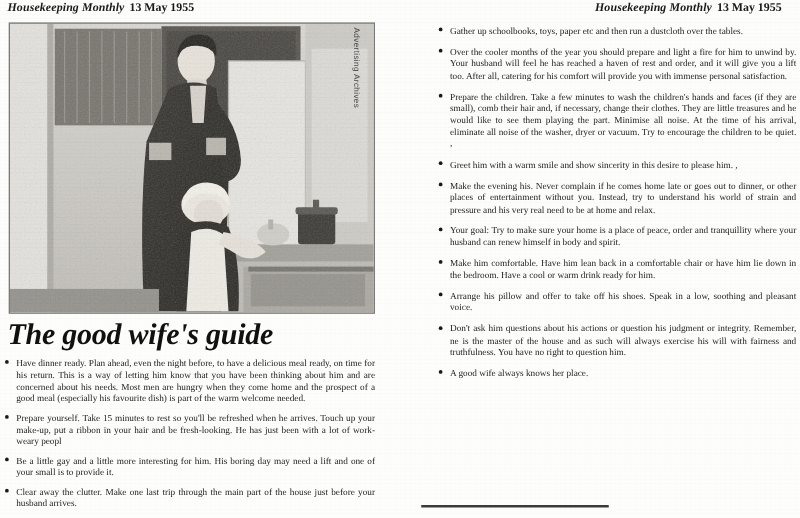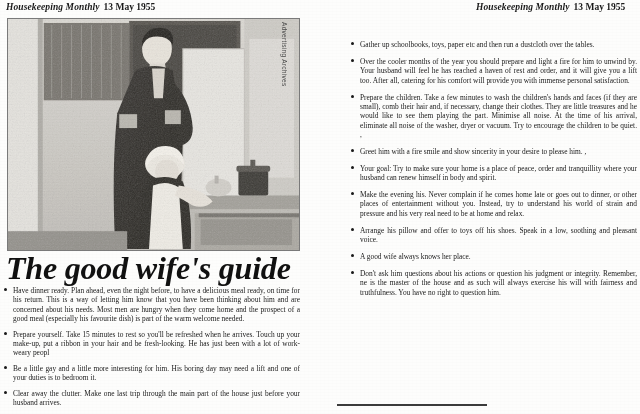--- a/index.html
+++ b/index.html
@@ -72,21 +72,21 @@
     transform-origin: 0 0;
     white-space: nowrap;
     line-height: 10px;
   }
 
   
   .headline {
     position: absolute;
     left: 6px;
     top: 252px;
-    font-size: 32px;
+    font-size: 24px;
     font-weight: bold;
     font-style: italic;
     letter-spacing: -0.2px;
     line-height: 32px;
     white-space: nowrap;
     color: #111;
   }
 
   
   .col {
@@ -97,21 +97,20 @@
   }
   .col-left {
     left: 4px;
     top: 286px;
     width: 296px;
   }
   .col-right {
     left: 351px;
     top: 20px;
     width: 286px;
-    margin-top: 20px;
   }
 
   .bullet-item {
     position: relative;
     padding-left: 9px;
     margin-bottom: 6.2px;
   }
   .bullet-item:last-child { margin-bottom: 0; }
   .bullet-dot {
     position: absolute;
@@ -264,21 +263,21 @@
     <div class="bullet-item">
       <span class="bullet-dot"></span>
       <span class="bullet-text">Have dinner ready. Plan ahead, even the night before, to have a delicious meal ready, on time for his return. This is a way of letting him know that you have been thinking about him and are concerned about his needs. Most men are hungry when they come home and the prospect of a good meal (especially his favourite dish) is part of the warm welcome needed.</span>
     </div>
     <div class="bullet-item">
       <span class="bullet-dot"></span>
       <span class="bullet-text">Prepare yourself. Take 15 minutes to rest so you'll be refreshed when he arrives. Touch up your make-up, put a ribbon in your hair and be fresh-looking. He has just been with a lot of work-weary peopl</span>
     </div>
     <div class="bullet-item">
       <span class="bullet-dot"></span>
-      <span class="bullet-text">Be a little gay and a little more interesting for him. His boring day may need a lift and one of your duties is to bedroom it.</span>
+      <span class="bullet-text">Be a little gay and a little more interesting for him. His boring day may need a lift and one of your small is to provide it.</span>
     </div>
     <div class="bullet-item">
       <span class="bullet-dot"></span>
       <span class="bullet-text">Clear away the clutter. Make one last trip through the main part of the house just before your husband arrives.</span>
     </div>
   </div>
 
   <div class="col col-right">
     <div class="bullet-item">
       <span class="bullet-dot"></span>
@@ -287,40 +286,44 @@
     <div class="bullet-item">
       <span class="bullet-dot"></span>
       <span class="bullet-text">Over the cooler months of the year you should prepare and light a fire for him to unwind by. Your husband will feel he has reached a haven of rest and order, and it will give you a lift too. After all, catering for his comfort will provide you with immense personal satisfaction.</span>
     </div>
     <div class="bullet-item">
       <span class="bullet-dot"></span>
       <span class="bullet-text">Prepare the children. Take a few minutes to wash the children's hands and faces (if they are small), comb their hair and, if necessary, change their clothes. They are little treasures and he would like to see them playing the part. Minimise all noise. At the time of his arrival, eliminate all noise of the washer, dryer or vacuum. Try to encourage the children to be quiet. ,</span>
     </div>
     <div class="bullet-item">
       <span class="bullet-dot"></span>
-      <span class="bullet-text">Greet him with a fire smile and show sincerity in your desire to please him. ,</span>
+      <span class="bullet-text">Greet him with a warm smile and show sincerity in this desire to please him. ,</span>
+    </div>
+    <div class="bullet-item">
+      <span class="bullet-dot"></span>
+      <span class="bullet-text">Make the evening his. Never complain if he comes home late or goes out to dinner, or other places of entertainment without you. Instead, try to understand his world of strain and pressure and his very real need to be at home and relax.</span>
     </div>
     <div class="bullet-item">
       <span class="bullet-dot"></span>
       <span class="bullet-text">Your goal: Try to make sure your home is a place of peace, order and tranquillity where your husband can renew himself in body and spirit.</span>
     </div>
     <div class="bullet-item">
       <span class="bullet-dot"></span>
-      <span class="bullet-text">Make the evening his. Never complain if he comes home late or goes out to dinner, or other places of entertainment without you. Instead, try to understand his world of strain and pressure and his very real need to be at home and relax.</span>
-    </div>
-    <div class="bullet-item">
-      <span class="bullet-dot"></span>
-      <span class="bullet-text">Arrange his pillow and offer to toys off his shoes. Speak in a low, soothing and pleasant voice.</span>
+      <span class="bullet-text">Make him comfortable. Have him lean back in a comfortable chair or have him lie down in the bedroom. Have a cool or warm drink ready for him.</span>
+    </div>
+    <div class="bullet-item">
+      <span class="bullet-dot"></span>
+      <span class="bullet-text">Arrange his pillow and offer to take off his shoes. Speak in a low, soothing and pleasant voice.</span>
+    </div>
+    <div class="bullet-item">
+      <span class="bullet-dot"></span>
+      <span class="bullet-text">Don't ask him questions about his actions or question his judgment or integrity. Remember, ne is the master of the house and as such will always exercise his will with fairness and truthfulness. You have no right to question him.</span>
     </div>
     <div class="bullet-item">
       <span class="bullet-dot"></span>
       <span class="bullet-text">A good wife always knows her place.</span>
-    </div>
-    <div class="bullet-item">
-      <span class="bullet-dot"></span>
-      <span class="bullet-text">Don't ask him questions about his actions or question his judgment or integrity. Remember, ne is the master of the house and as such will always exercise his will with fairness and truthfulness. You have no right to question him.</span>
     </div>
   </div>
 
   <div class="bottom-rule"></div>
 
   <div class="scan-noise"></div>
 </div>
 
 </body></html>

